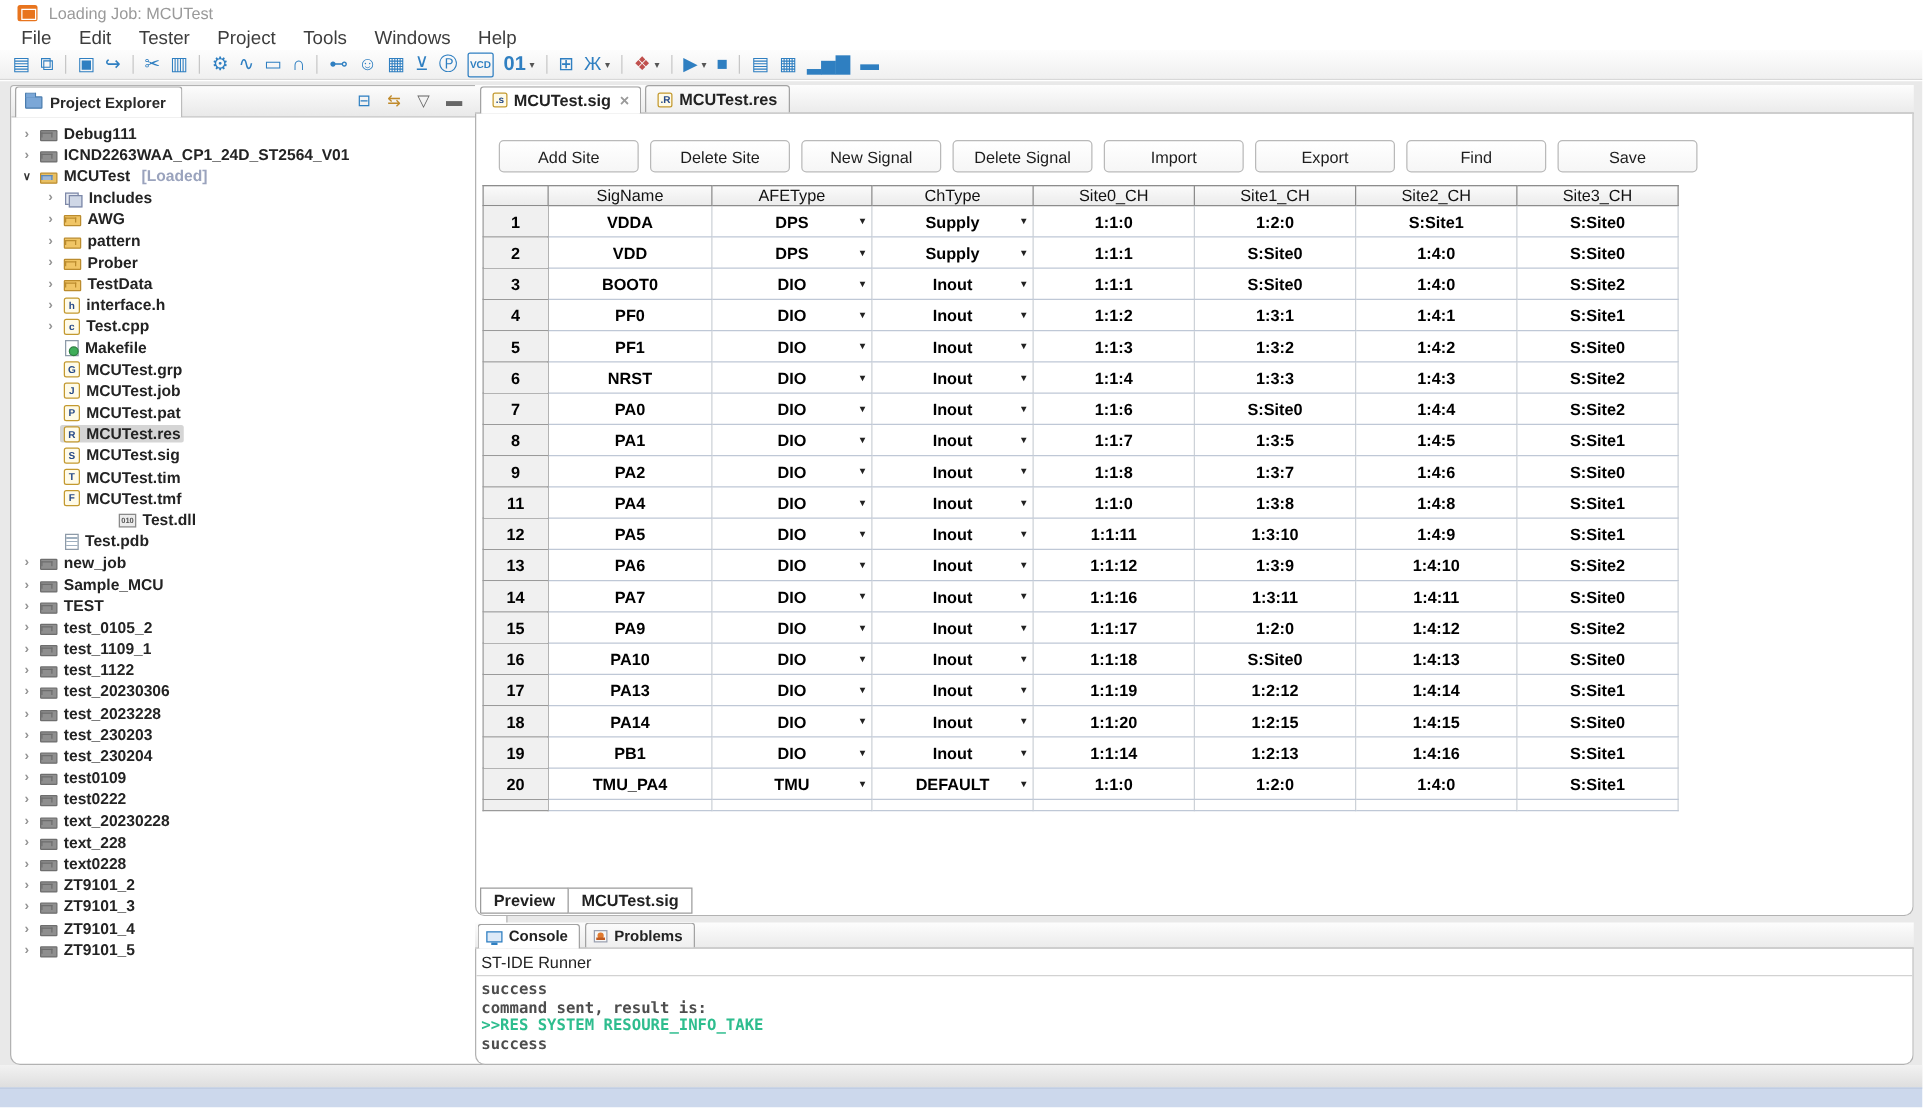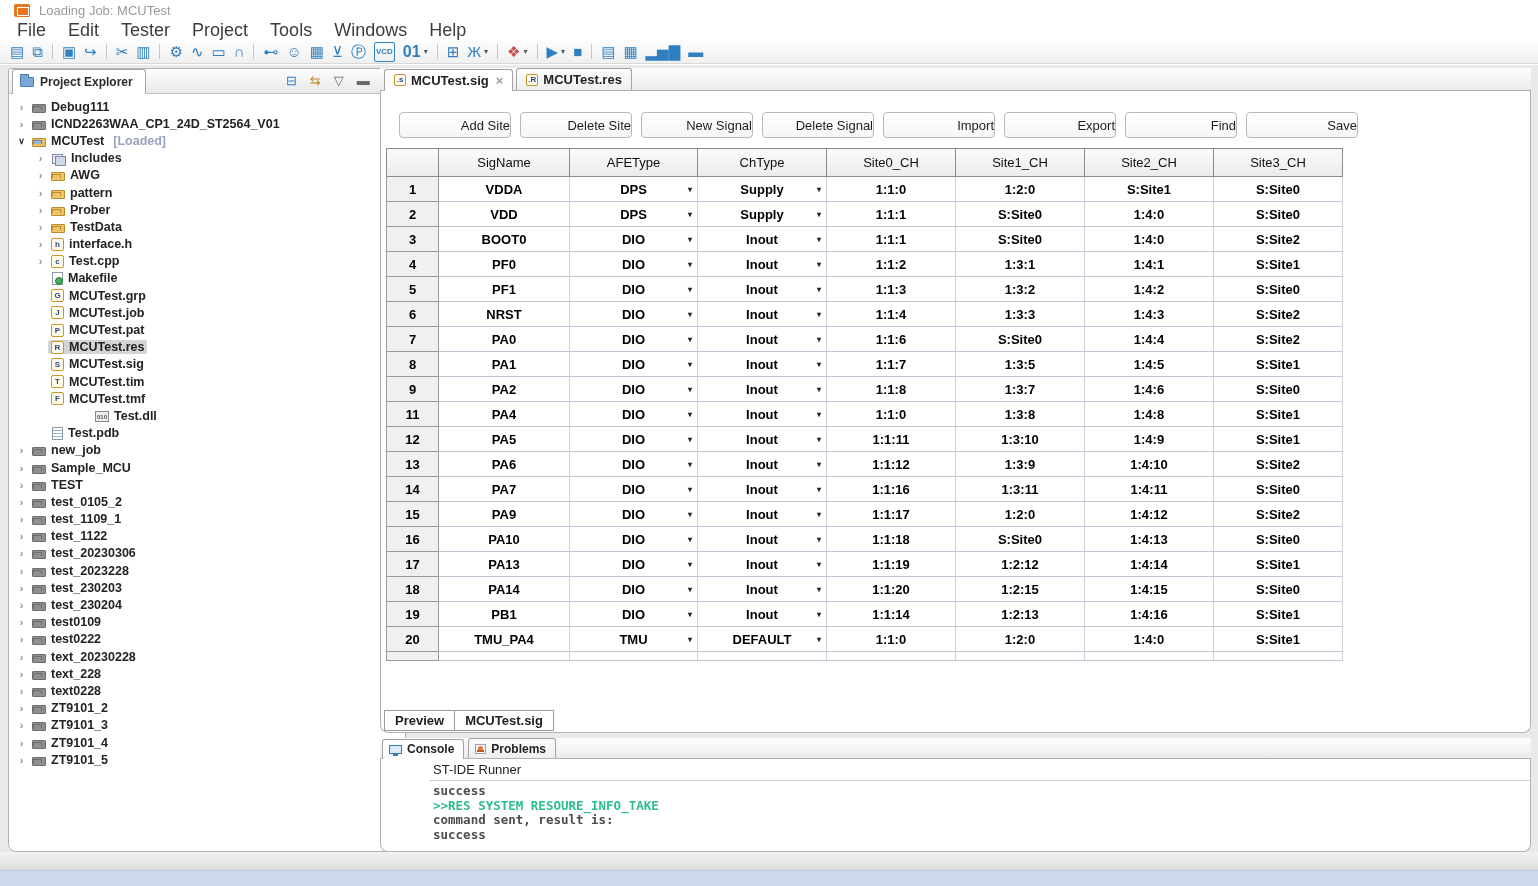--- a/index.html
+++ b/index.html
@@ -11,21 +11,21 @@
   #titlebar { position:absolute; left:0; top:0; right:0; height:20px;
               display:flex; align-items:center; padding-left:14px; }
   .app-ic { width:16px; height:13px; background:#e8741d; border-radius:2px;
             position:relative; }
   .app-ic::before { content:""; position:absolute; left:3px; top:3px; width:10px;
             height:7px; border:1px solid #fff; }
   #titlebar .t { margin-left:9px; font-size:13px; color:#9a9a9a; }
 
   #menubar { position:absolute; left:0; top:20px; right:0; height:20px;
              display:flex; align-items:center; padding-left:6px; }
-  .menu-item { padding:0 11px; font-size:18px; color:#3d3d3d; cursor:default;text-align:center; }
+  .menu-item { padding:0 11px; font-size:15px; color:#3d3d3d; cursor:default;text-align:center; }
 
   #toolbar { position:absolute; left:0; top:40px; right:0; height:24px;
              background:linear-gradient(#fdfdfd,#f0f0f0);
              border-bottom:1px solid #d8d8d8;
              display:flex; align-items:center; padding-left:6px; }
   .tb-btn { display:inline-flex; align-items:center; height:20px; padding:0 4px;
             cursor:default; }
   .tb-glyph { font-size:15px; color:#2f7fc1; line-height:18px; }
   .tb-glyph.s { font-size:8px; font-weight:bold; border:1px solid #2f7fc1;
                 padding:0 1px; border-radius:2px; }
@@ -119,25 +119,25 @@
       text-align:center; line-height:10px; }
   .tab-close { color:#9a9a9a; font-size:13px; margin-left:2px; }
 
   #editor .body { position:absolute; left:0; right:0; top:23px; bottom:0;
       background:#fff; border:1px solid #b2b2b2; border-top:none;
       border-radius:0 0 8px 8px; overflow:hidden; }
 
   #btnrow { display:flex; gap:9px; margin:21px 0 0 18px; }
   .sig-btn { width:112px; height:26px; border:1px solid #b9b9b9; border-radius:4px;
       background:linear-gradient(#ffffff,#f6f6f6); font-family:"Liberation Sans",sans-serif;
-      font-size:13px; color:#1d1d1d; cursor:default;text-align:right; }
+      font-size:13px; color:#1d1d1d; cursor:default; }
 
   #sigtable { border-collapse:collapse; table-layout:fixed; margin:10px 0 0 5px;
       border:1px solid #8c8c8c; }
-  #sigtable th { height:28px; background:linear-gradient(#fafafa,#ebebeb);
+  #sigtable th { height:16px; background:linear-gradient(#fafafa,#ebebeb);
       border:1px solid #8c8c8c; font-size:13px; font-weight:normal; color:#111; }
   #sigtable td { height:25px; border-top:1px solid #bfc8d6; border-bottom:1px solid #bfc8d6;
       border-left:1px solid #cdd2d8; border-right:1px solid #cdd2d8;
       font-size:13px; font-weight:bold; color:#000; text-align:center;
       position:relative; cursor:default; }
   #sigtable td.rownum { background:#f0f0f0; border:1px solid #9a9a9a;
       font-weight:bold; }
   #sigtable tr.partial td { height:9px; }
   .dd { position:absolute; right:5px; top:50%; transform:translateY(-50%);
       font-size:8px; color:#222; }
@@ -161,21 +161,21 @@
   .ci-console { width:13px; height:9px; background:#ddeaf8; border:1px solid #2f7fc1; }
   .ci-console::after { content:""; position:absolute; left:3px; bottom:-3px; width:5px;
       height:2px; background:#2f7fc1; }
   .ci-problems { width:11px; height:10px; background:#f7f7f7; border:1px solid #9aa0b0; }
   .ci-problems::before { content:""; position:absolute; left:2px; top:1px; width:5px;
       height:5px; border-radius:50%; background:#e07a30; }
   .ci-problems::after { content:""; position:absolute; left:1px; bottom:1px; width:7px;
       height:2px; background:#c05a20; }
   #console .body { position:absolute; left:0; right:0; top:21px; bottom:0;
       background:#fff; border:1px solid #b2b2b2; border-top:none;
-      border-radius:0 0 8px 8px; overflow:hidden;padding-left:48px; }
+      border-radius:0 0 8px 8px; overflow:hidden; }
   #runner { font-size:13px; color:#222; padding:3px 5px 3px 4px;
       border-bottom:1px solid #d2d2d2; }
   #clines { padding:3px 4px; }
   .cline { font-family:"DejaVu Sans Mono", monospace; font-size:12.5px;
       font-weight:bold; line-height:14.6px; color:#4d4d4d; white-space:pre; }
   .cline.green { color:#2ebd8e; }
 </style>
 </head>
 <body>
 
@@ -845,22 +845,22 @@
         </div>
         <div class="ctab">
           <span class="ci ci-problems"></span>
           <span>Problems</span>
         </div>
       </div>
     <div class="body">
       <div id="runner">ST-IDE Runner</div>
       <div id="clines">
           <div class="cline">success</div>
+          <div class="cline">command sent, result is:</div>
           <div class="cline green">&gt;&gt;RES SYSTEM RESOURE_INFO_TAKE</div>
-          <div class="cline">command sent, result is:</div>
           <div class="cline">success</div>
         </div>
     </div>
   </div>
 
   <div id="statusband"></div>
 </div>
 
 <div id="taskbar"></div>
 

